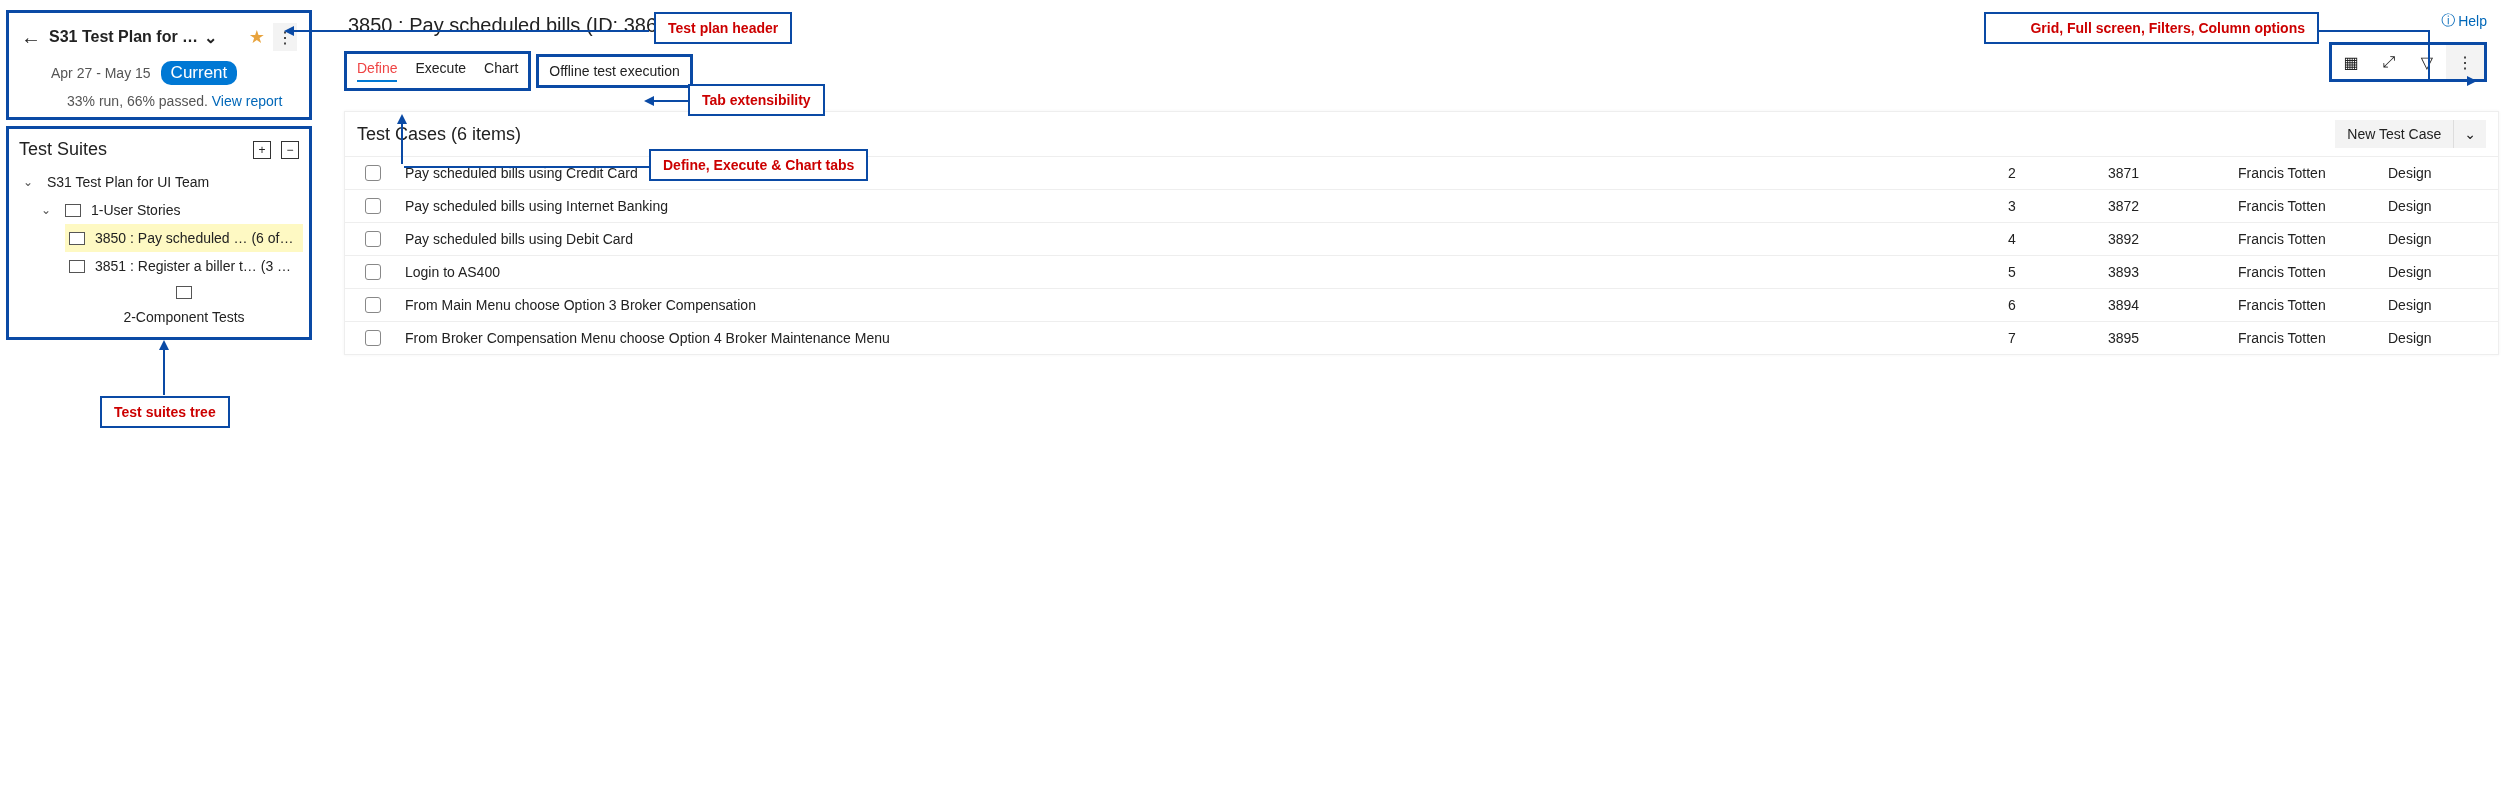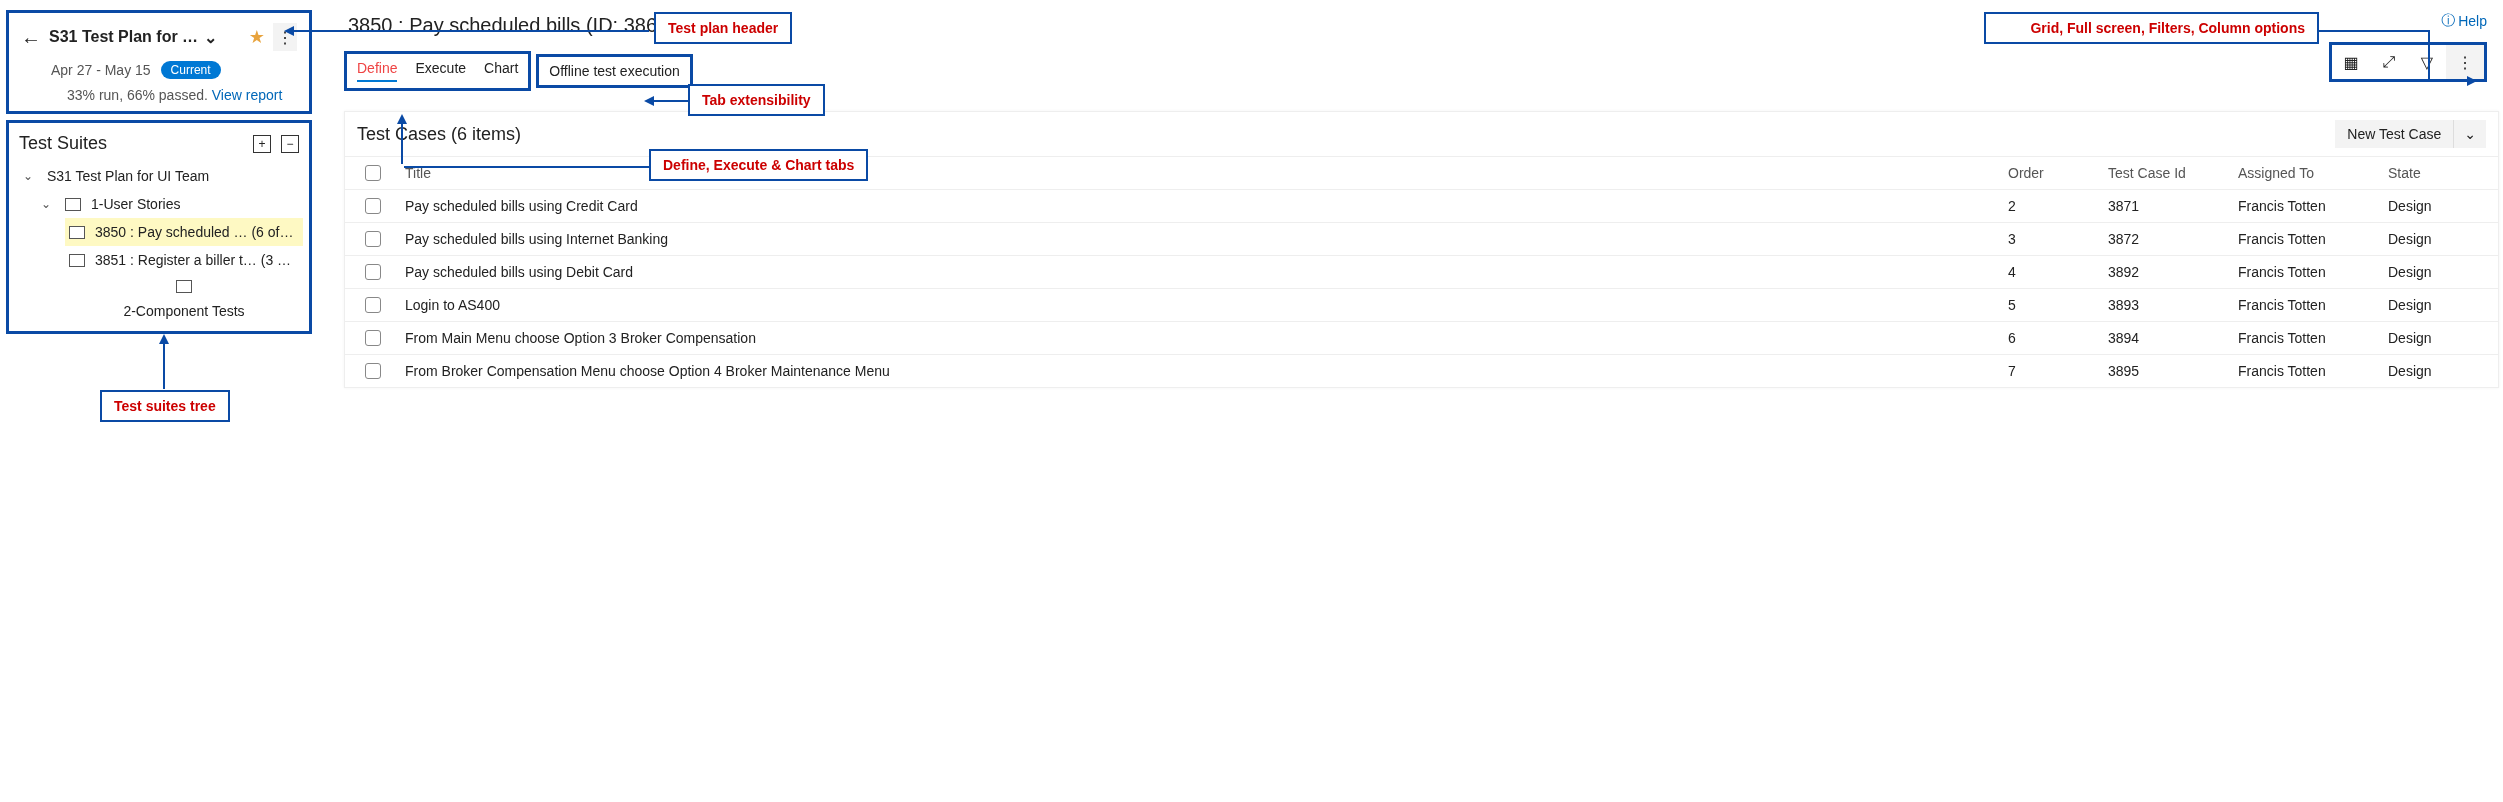--- a/index.html
+++ b/index.html
@@ -11,21 +11,21 @@
   .box { border: 3px solid #0a4aa5; margin: 6px 2px; padding: 6px; position: relative; }
 
   
   .tp-head { padding: 10px 12px 8px 12px; }
   .tp-row1 { display: flex; align-items: center; gap: 8px; }
   .back-arrow { font-size: 20px; cursor: pointer; }
   .tp-title { font-weight: 600; font-size: 16px; flex: 1; display: flex; align-items: center; gap: 6px; }
   .tp-star { color: #e8a33d; font-size: 18px; }
   .tp-more { width: 24px; height: 28px; display: flex; align-items: center; justify-content: center; background: #f3f3f3; cursor: pointer; font-size: 16px; }
   .tp-row2 { margin-top: 10px; margin-left: 30px; display: flex; align-items: center; gap: 10px; color: #555; }
-  .pill-current { background: #0078d4; color: #fff; border-radius: 10px; padding: 2px 10px; font-size: 12px; }
+  .pill-current { background: #0078d4; color: #fff; border-radius: 10px; padding: 2px 10px; font-size: 17px; }
   .tp-row3 { margin-top: 8px; margin-left: 46px; color: #555; }
   .link { color: #0067b8; cursor: pointer; }
 
   
   .ts-head { display: flex; align-items: center; justify-content: space-between; padding: 4px 4px 8px 4px; }
   .ts-title { font-size: 18px; }
   .ts-btns { display: flex; gap: 10px; }
   .ts-btn { width: 18px; height: 18px; border: 1px solid #333; display: flex; align-items: center; justify-content: center; font-size: 12px; cursor: pointer; }
   .tree { padding-left: 4px; }
   .tree-row { display: flex; align-items: center; gap: 10px; padding: 6px 4px; cursor: pointer; }
@@ -206,30 +206,20 @@
 
     <div class="tc-panel">
       <div class="tc-head">
         <span class="tc-title">Test Cases (6 items)</span>
         <div class="btn-group">
           <span class="btn-new">New Test Case</span>
           <span class="btn-drop">⌄</span>
         </div>
       </div>
       <div class="tc-table">
-        <div class="tc-hrow">
-          <div class="col-check">
-              <div class="chk"></div>
-            </div>
-          <div class="col-title">Title</div>
-          <div class="col-order">Order</div>
-          <div class="col-id">Test Case Id</div>
-          <div class="col-ass">Assigned To</div>
-          <div class="col-state">State</div>
-        </div>
         <div id="tc-rows">
             <div class="tc-row">
               <div class="col-check">
                 <div class="chk"></div>
               </div>
               <div class="col-title">Pay scheduled bills using Credit Card</div>
               <div class="col-order">2</div>
               <div class="col-id">3871</div>
               <div class="col-ass">Francis Totten</div>
               <div class="col-state">Design</div>

